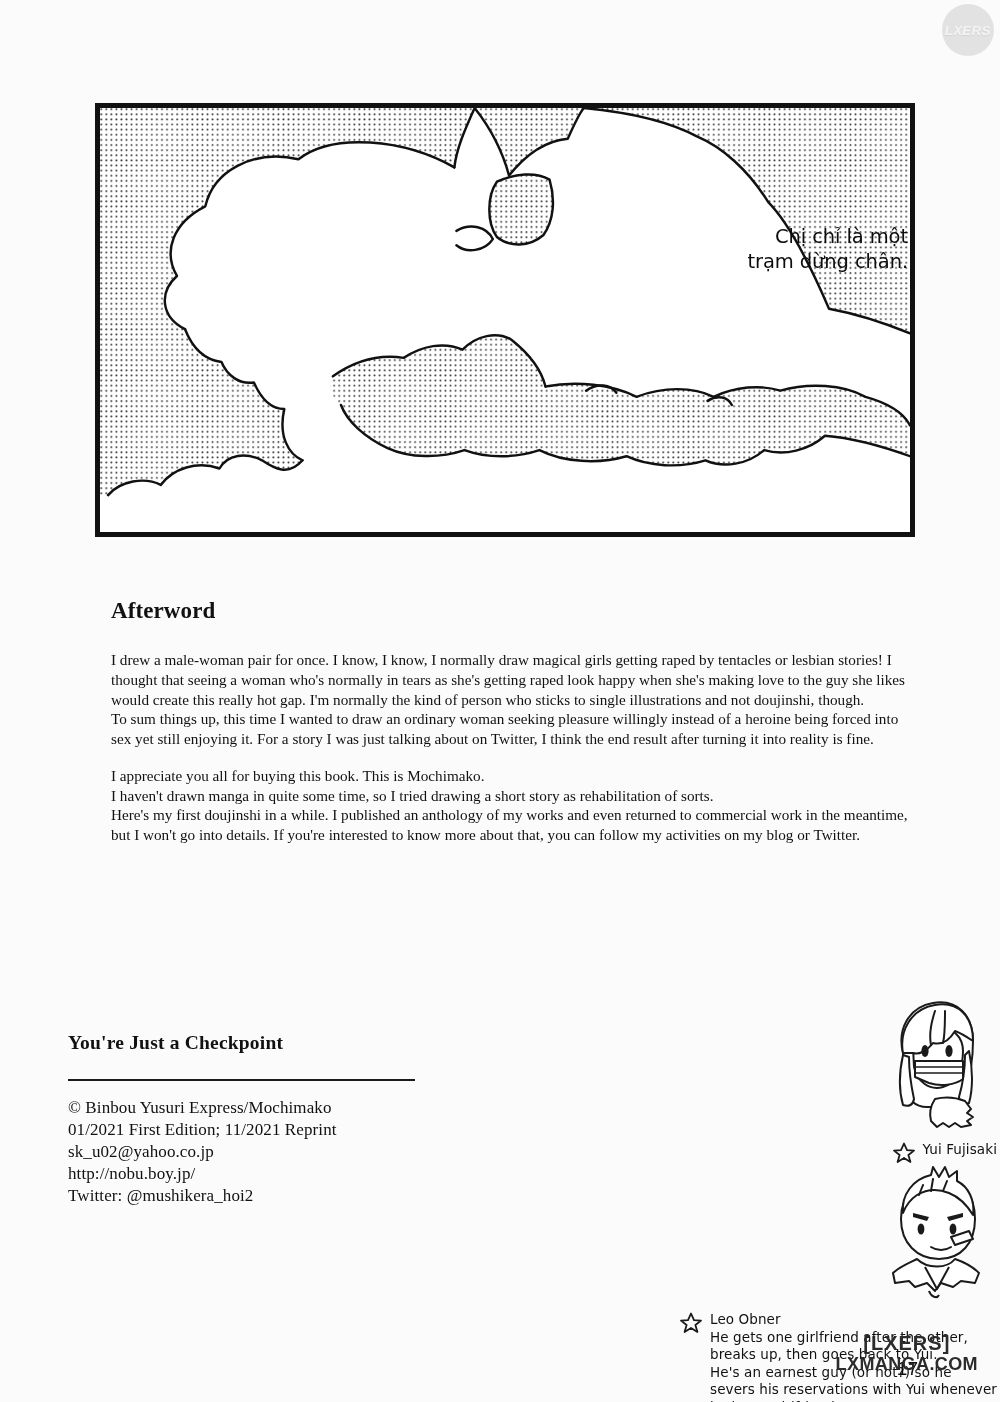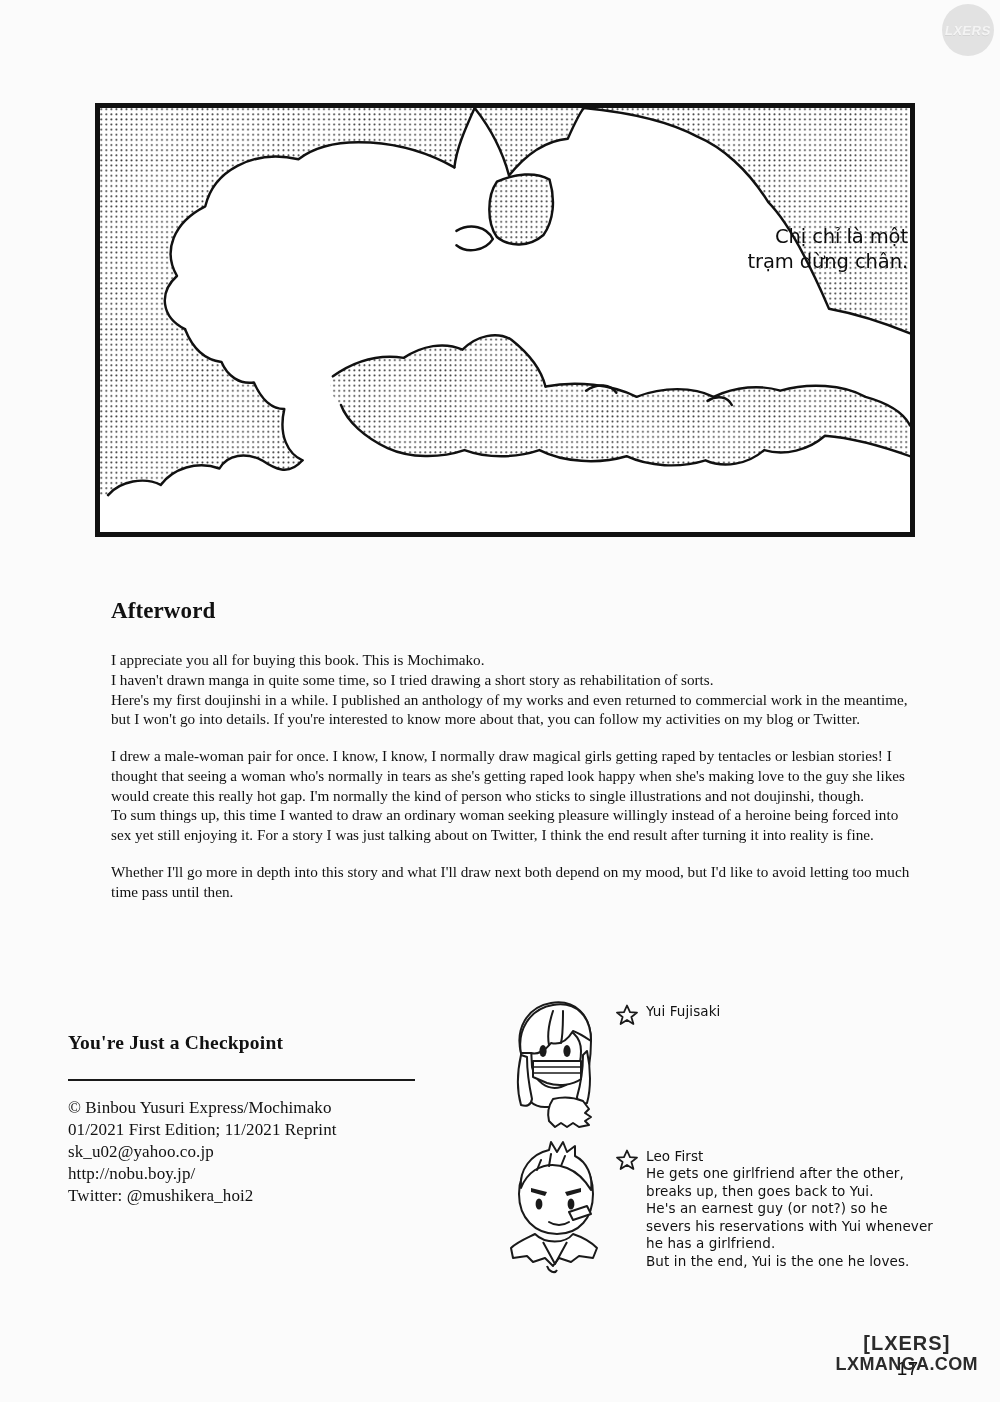--- a/index.html
+++ b/index.html
@@ -137,21 +137,22 @@
   
   .profiles {
     position: absolute;
     left: 497px;
     top: 995px;
     width: 500px;
   }
   .profile {
     position: relative;
     display: flex;
-    align-items: flex-start;
+    align-items: flex-end;
+    flex-direction: column;
   }
   .profile + .profile { margin-top: 7px; }
   .chibi {
     width: 118px;
     flex: 0 0 118px;
     height: 138px;
     position: relative;
   }
   .chibi svg { width: 100%; height: 100%; }
   .profile-body {
@@ -304,26 +305,25 @@
       </g>
     </svg>
 
     <div class="balloon-text balloon-right">Chị chỉ là một
 trạm dừng chân.</div>
   </div>
 </div>
 
 <section class="afterword">
   <h2 class="afterword-title">Afterword</h2>
+  <p>I drew a male-woman pair for once. I know, I know, I normally draw magical girls getting raped by tentacles or lesbian stories! I thought that seeing a woman who's normally in tears as she's getting raped look happy when she's making love to the guy she likes would create this really hot gap. I'm normally the kind of person who sticks to single illustrations and not doujinshi, though.
+To sum things up, this time I wanted to draw an ordinary woman seeking pleasure willingly instead of a heroine being forced into sex yet still enjoying it. For a story I was just talking about on Twitter, I think the end result after turning it into reality is fine.</p>
   <p>I appreciate you all for buying this book. This is Mochimako.
 I haven't drawn manga in quite some time, so I tried drawing a short story as rehabilitation of sorts.
 Here's my first doujinshi in a while. I published an anthology of my works and even returned to commercial work in the meantime, but I won't go into details. If you're interested to know more about that, you can follow my activities on my blog or Twitter.</p>
-  <p>I drew a male-woman pair for once. I know, I know, I normally draw magical girls getting raped by tentacles or lesbian stories! I thought that seeing a woman who's normally in tears as she's getting raped look happy when she's making love to the guy she likes would create this really hot gap. I'm normally the kind of person who sticks to single illustrations and not doujinshi, though.
-To sum things up, this time I wanted to draw an ordinary woman seeking pleasure willingly instead of a heroine being forced into sex yet still enjoying it. For a story I was just talking about on Twitter, I think the end result after turning it into reality is fine.</p>
-  <p>Whether I'll go more in depth into this story and what I'll draw next both depend on my mood, but I'd like to avoid letting too much time pass until then.</p>
 </section>
 
 <section class="colophon">
   <h3 class="colophon-title">You're Just a Checkpoint</h3>
   <div class="colophon-rule"></div>
   <div class="colophon-lines">© Binbou Yusuri Express/Mochimako
 01/2021 First Edition; 11/2021 Reprint
 sk_u02@yahoo.co.jp
 http://nobu.boy.jp/
 Twitter: @mushikera_hoi2</div>
@@ -426,21 +426,21 @@
                    C68,104 48,104 38,94 Z"></path>
           <path d="M46,102 L58,124 L70,102" fill="none"></path>
           <path d="M50,126 C52,132 58,134 60,130" fill="none"></path>
         </g>
       </svg>
     </div>
     <div class="profile-body">
       <svg class="star-icon" viewBox="0 0 24 24">
         <path d="M12,2.5 L15,9.2 L22,9.6 L16.4,14 L18.4,21 L12,17 L5.6,21 L7.6,14 L2,9.6 L9,9.2 Z" fill="none" stroke="#1a1a1a" stroke-width="1.8" stroke-linejoin="round"></path>
       </svg>
-      <div class="profile-name">Leo First</div>
+      <div class="profile-name">Leo Obner</div>
       <div class="profile-desc">He gets one girlfriend after the other,
 breaks up, then goes back to Yui.
 He's an earnest guy (or not?) so he
 severs his reservations with Yui whenever
 he has a girlfriend.
 But in the end, Yui is the one he loves.</div>
     </div>
   </div>
 
 </section>

